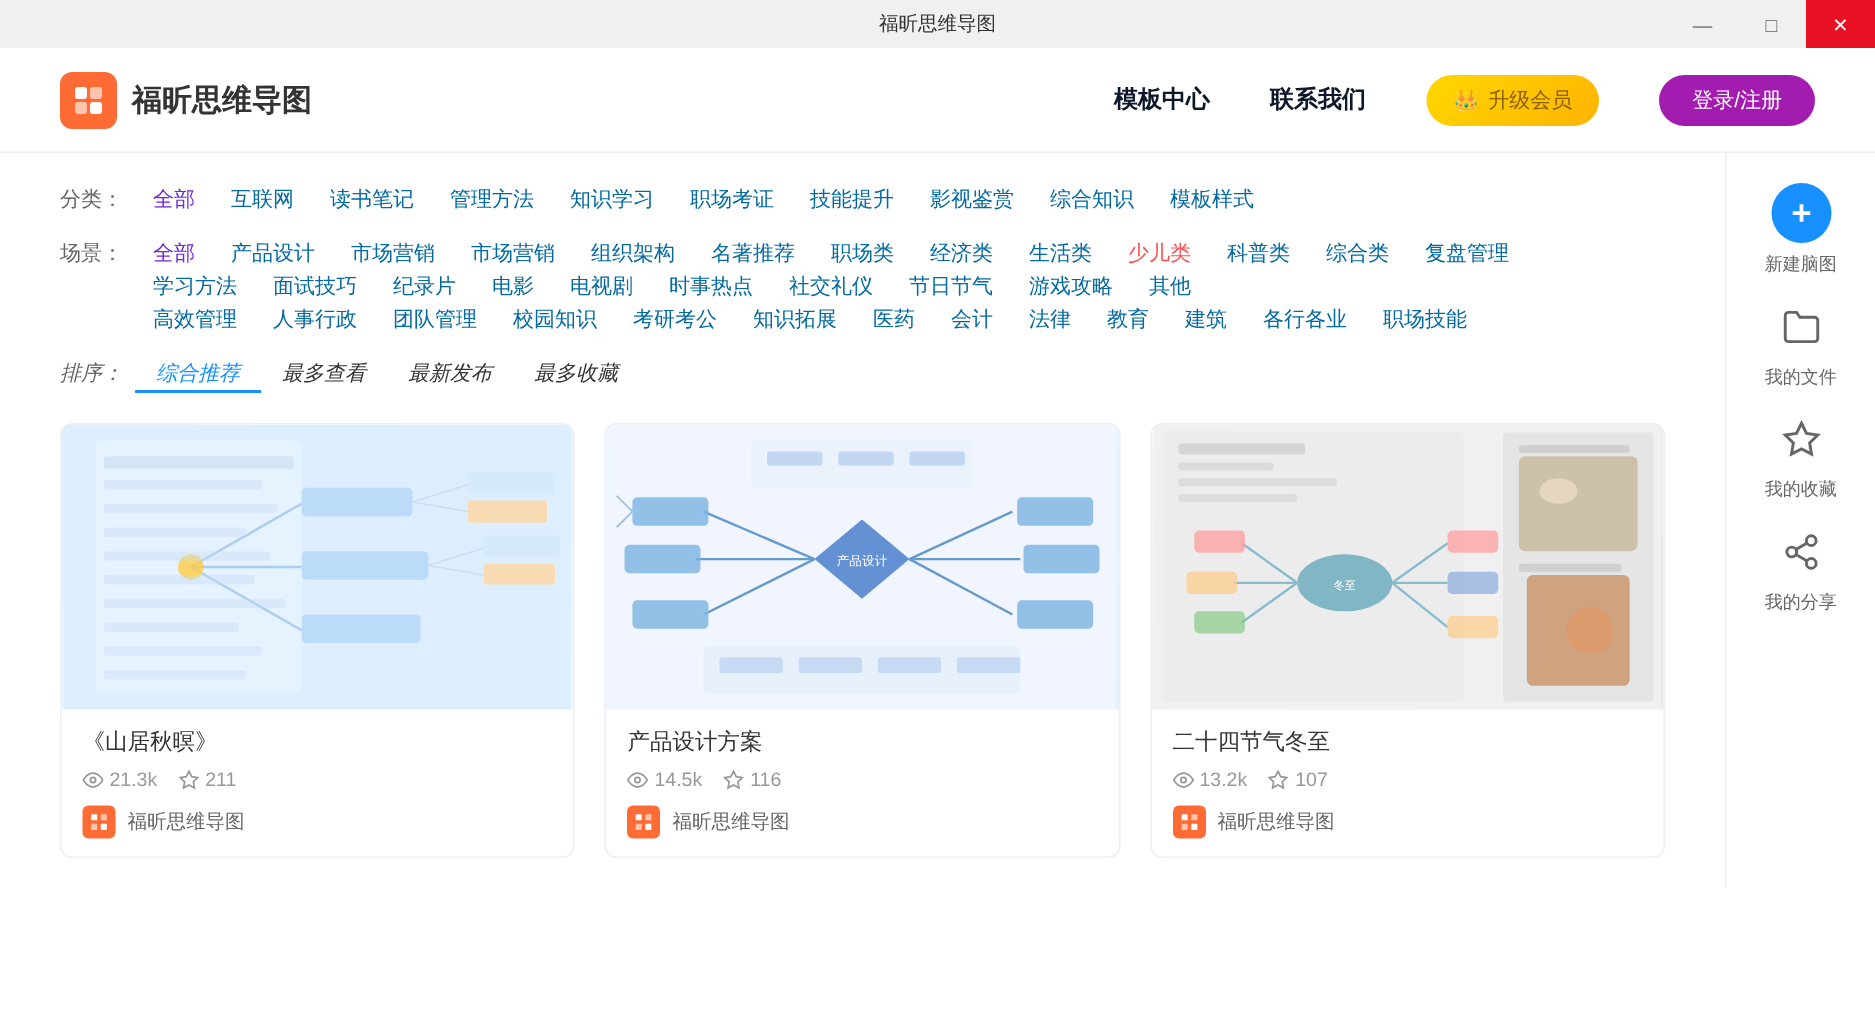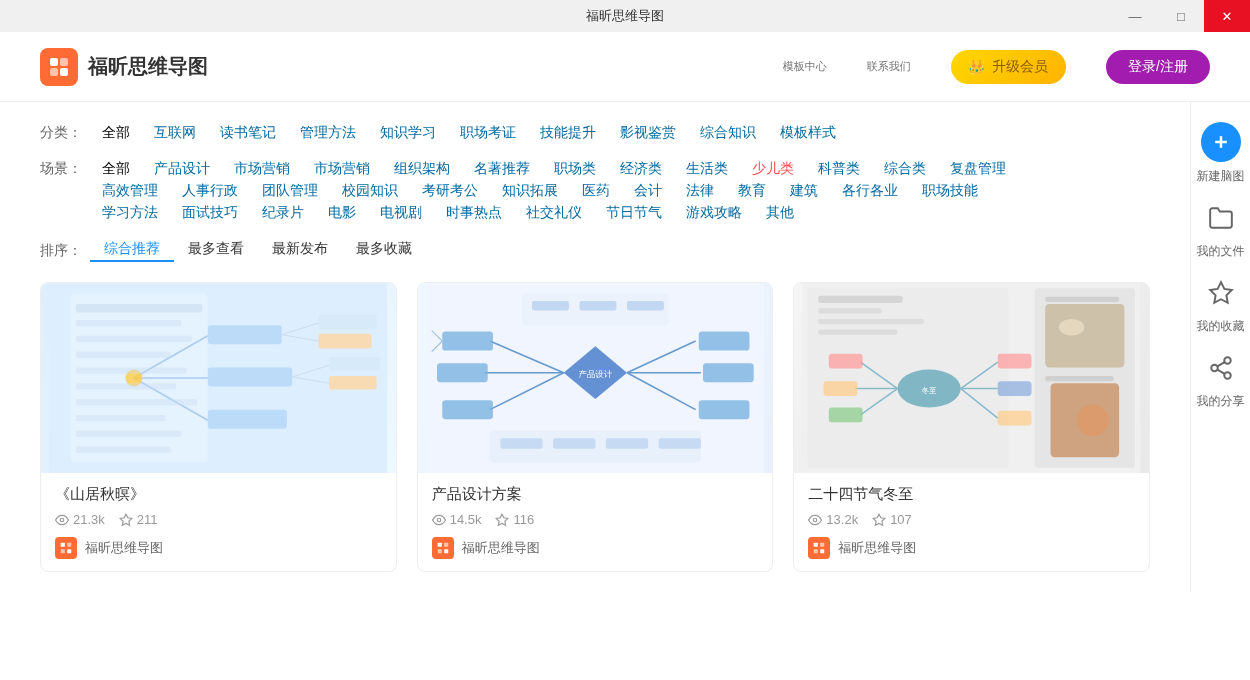--- a/index.html
+++ b/index.html
@@ -41,21 +41,21 @@
     .logo-area { display: flex; align-items: center; gap: 10px; cursor: pointer; }
     .logo-icon {
       width: 38px; height: 38px;
       background: #ff6b35;
       border-radius: 8px;
       display: flex; align-items: center; justify-content: center;
       color: white; font-size: 20px; font-weight: bold;
     }
     .logo-text { font-size: 20px; font-weight: bold; color: #333; }
     .header-nav { margin-left: auto; display: flex; align-items: center; gap: 40px; }
-    .header-nav a { font-size: 11px; color: #737373; text-decoration: none; cursor: pointer; }
+    .header-nav a { font-size: 16px; color: #0f172a; text-decoration: none; cursor: pointer; font-weight: bold; }
     .upgrade-btn {
       background: linear-gradient(135deg, #ffd700, #ffb300);
       border: none; border-radius: 20px;
       padding: 8px 18px; cursor: pointer;
       font-size: 14px; color: #8b5e00;
       display: flex; align-items: center; gap: 6px;
       font-weight: 500;
     }
     .login-btn {
       background: #a21caf; color: white;
@@ -82,24 +82,24 @@
       min-width: 50px;
       padding-top: 2px;
       flex-shrink: 0;
     }
     .filter-items { display: flex; flex-wrap: wrap; gap: 6px 0; }
     .filter-item {
       font-size: 14px; color: #0369a1;
       padding: 2px 12px; cursor: pointer;
       border-radius: 4px;
     }
-    .filter-item.active { color: #000000; }
-
-    
-    .sort-row { display: flex; align-items: center; margin-bottom: 20px; gap: 0; }
+    .filter-item.active { color: #6d28d9; }
+
+    
+    .sort-row { display: flex; margin-bottom: 20px; gap: 0; font-style: italic; }
     .sort-items { display: flex; gap: 0; }
     .sort-item {
       font-size: 14px; color: #333;
       padding: 2px 14px; cursor: pointer;
     }
     .sort-item.active { color: #1890ff; border-bottom: 2px solid #1890ff; }
 
     
     .cards-grid { display: grid; grid-template-columns: repeat(3, 1fr); gap: 20px; }
 
@@ -133,21 +133,21 @@
     .author-icon {
       width: 22px; height: 22px;
       background: #ff6b35; border-radius: 4px;
       display: flex; align-items: center; justify-content: center;
       color: white; font-size: 11px;
     }
     .author-name { font-size: 13px; color: #666; }
 
     
     .sidebar-right {
-      width: 60px;
+      width: 100px;
       padding: 20px 0;
       display: flex;
       flex-direction: column;
       align-items: center;
       gap: 20px;
       border-left: 1px solid #eee;
     }
     .sidebar-action {
       display: flex; flex-direction: column;
       align-items: center; gap: 6px;
@@ -237,49 +237,49 @@
             <span class="filter-item">经济类</span>
             <span class="filter-item">生活类</span>
             <span class="filter-item" style="color:#ff4d4f;">少儿类</span>
             <span class="filter-item">科普类</span>
             <span class="filter-item">综合类</span>
             <span class="filter-item">复盘管理</span>
           </div>
         </div>
         <div style="display:flex; align-items:flex-start; padding-left:50px;">
           <div class="filter-items">
+            <span class="filter-item">学习方法</span>
+            <span class="filter-item">面试技巧</span>
+            <span class="filter-item">纪录片</span>
+            <span class="filter-item">电影</span>
+            <span class="filter-item">电视剧</span>
+            <span class="filter-item">时事热点</span>
+            <span class="filter-item">社交礼仪</span>
+            <span class="filter-item">节日节气</span>
+            <span class="filter-item">游戏攻略</span>
+            <span class="filter-item">其他</span>
+          </div>
+        </div>
+        <div style="display:flex; align-items:flex-start; padding-left:50px;">
+          <div class="filter-items">
             <span class="filter-item">高效管理</span>
             <span class="filter-item">人事行政</span>
             <span class="filter-item">团队管理</span>
             <span class="filter-item">校园知识</span>
             <span class="filter-item">考研考公</span>
             <span class="filter-item">知识拓展</span>
             <span class="filter-item">医药</span>
             <span class="filter-item">会计</span>
             <span class="filter-item">法律</span>
             <span class="filter-item">教育</span>
             <span class="filter-item">建筑</span>
             <span class="filter-item">各行各业</span>
             <span class="filter-item">职场技能</span>
           </div>
         </div>
-        <div style="display:flex; align-items:flex-start; padding-left:50px;">
-          <div class="filter-items">
-            <span class="filter-item">学习方法</span>
-            <span class="filter-item">面试技巧</span>
-            <span class="filter-item">纪录片</span>
-            <span class="filter-item">电影</span>
-            <span class="filter-item">电视剧</span>
-            <span class="filter-item">时事热点</span>
-            <span class="filter-item">社交礼仪</span>
-            <span class="filter-item">节日节气</span>
-            <span class="filter-item">游戏攻略</span>
-            <span class="filter-item">其他</span>
-          </div>
-        </div>
       </div>
 
       <div class="sort-row">
         <span class="filter-label">排序：</span>
         <div class="sort-items">
           <span class="sort-item active">综合推荐</span>
           <span class="sort-item">最多查看</span>
           <span class="sort-item">最新发布</span>
           <span class="sort-item">最多收藏</span>
         </div>

